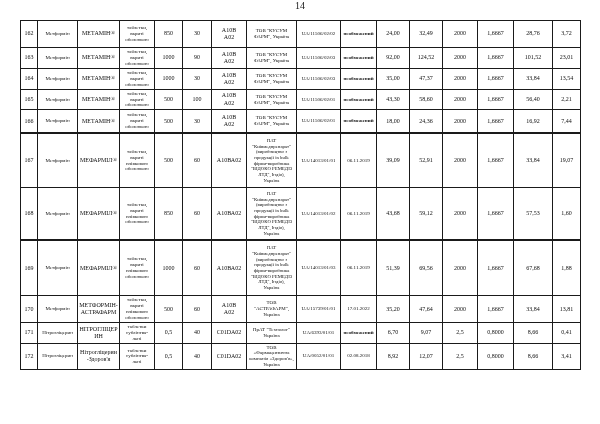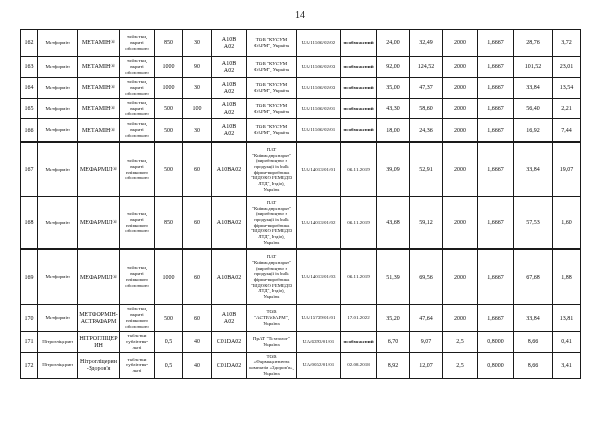--- a/index.html
+++ b/index.html
@@ -2,21 +2,21 @@
 <html><head>
 <meta charset="utf-8">
 <style>
   html,body{margin:0;padding:0;}
   body{
     width:600px;height:424px;background:#ffffff;
     font-family:"Liberation Serif", serif;color:#111;
     position:relative;overflow:hidden;
   }
   .page-number{
-    text-align:center;padding-top:9px;font-size:10px;color:#222;
+    text-align:center;font-size:10px;color:#222;
   }
   table.drug-table{
     border-collapse:collapse;table-layout:fixed;
     width:560px;margin:9px 0 0 20px;
   }
   td{
     border:1px solid #1a1a1a;
     text-align:center;vertical-align:middle;
     font-size:6px;line-height:1.18;padding:1px 1px;
     white-space:pre-line;word-wrap:break-word;overflow-wrap:break-word;

